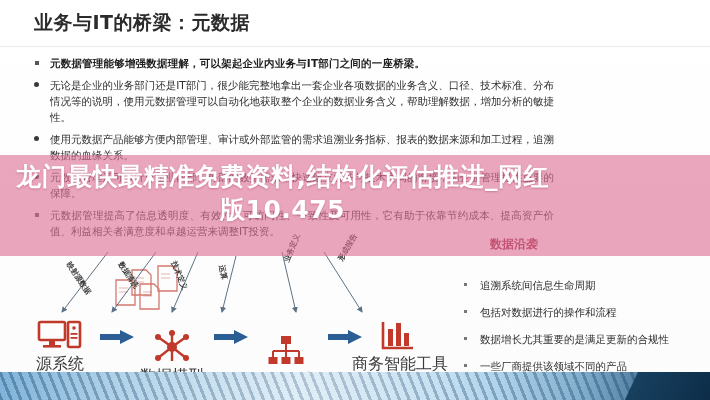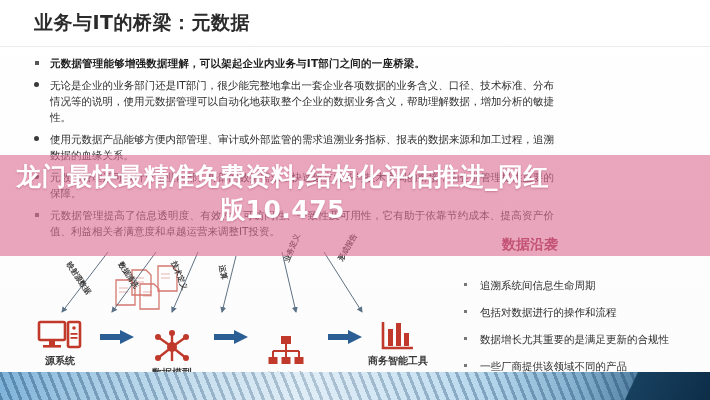--- a/index.html
+++ b/index.html
@@ -70,35 +70,35 @@
 
   
   .flow{
     position:absolute;left:14px;top:318px;width:420px;height:70px;
   }
   .flow .step{
     position:absolute;text-align:center;width:92px;
   }
   .flow .glyph{height:34px;display:flex;align-items:center;justify-content:center;}
   .flow .caption{
-    font-size:10px;font-weight:700;color:#3a3a3a;margin-top:2px;white-space:nowrap;
+    font-size:16px;font-weight:400;color:#3a3a3a;margin-top:2px;white-space:nowrap;
   }
   .flow .arrow{
     position:absolute;top:12px;width:34px;height:14px;
   }
   .diag-labels{position:absolute;left:46px;top:250px;width:420px;height:72px;}
   .dlabel{
     position:absolute;
     font-size:7.5px;color:#3c3c3c;font-weight:700;
     transform-origin:left top;
     white-space:nowrap;
   }
   .lineage-tag{
     position:absolute;left:490px;top:236px;
-    font-size:14px;font-weight:700;color:#9c2242;white-space:nowrap;margin-left:12px;
+    font-size:12px;font-weight:700;color:#9c2242;white-space:nowrap;
   }
   .docs{position:absolute;left:110px;top:252px;width:140px;height:70px;opacity:.85;}
 
   
   .datemark{
     position:absolute;left:60px;top:375px;
     font-size:11px;color:#b9bfc3;letter-spacing:.5px;
   }
 
   

